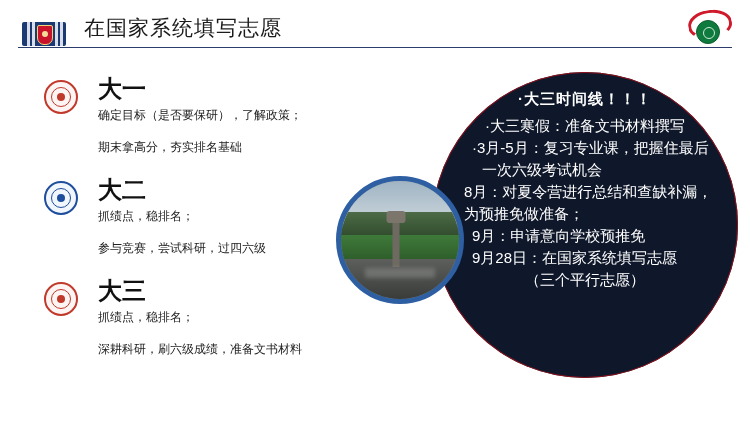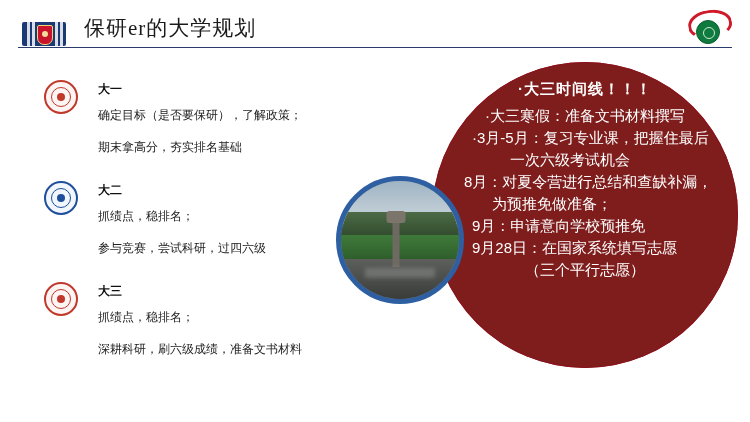--- a/index.html
+++ b/index.html
@@ -149,45 +149,45 @@
     content: "";
     position: absolute;
     left: 11px; top: 11px;
     width: 8px; height: 8px;
     border-radius: 50%;
     background: #c0392b;
   }
   .stage-seal.blue:after { background: #1f4e9c; }
 
   .stage-title {
-    font-size: 12px;
+    font-size: 24px;
     color: #111;
     font-weight: bold;
     line-height: 22px;
     margin-top: 0;
     font-family: "Liberation Serif", serif;
   }
   .stage-line {
     font-size: 12px;
     color: #222;
     line-height: 24px;
     margin-top: 3px;
     font-family: "Liberation Sans", sans-serif;
   }
   .stage-line + .stage-line { margin-top: 8px; }
 
   
   .red-circle {
     position: absolute;
     left: 432px;
-    top: 62px;
+    top: 72px;
     width: 306px;
     height: 306px;
     border-radius: 50%;
-    background: #7f1d1d;
+    background: #0f172a;
     color: #ffffff;
     box-shadow: 0 0 0 1px #8d111c inset;
   }
   .red-circle-inner {
     position: absolute;
     left: 0;
     top: 18px;
     width: 306px;
     text-align: center;
   }
@@ -203,21 +203,20 @@
     padding: 0 16px 0 48px;
     text-align: left;
   }
   .rc-item.centered {
     text-align: center;
     padding: 0 14px;
   }
   .rc-item .sub {
     display: block;
     padding-left: 10px;
-    margin-left: 28px;
   }
 
   
   .photo-bubble {
     position: absolute;
     left: 336px;
     top: 176px;
     width: 128px;
     height: 128px;
     border-radius: 50%;
@@ -286,21 +285,21 @@
 <div class="header">
   <div class="header-emblem">
     <div class="band">
       <div class="stripe" style="left:5px"></div>
       <div class="stripe" style="left:10px"></div>
       <div class="stripe" style="left:33px"></div>
       <div class="stripe" style="left:38px"></div>
       <div class="crest"></div>
     </div>
   </div>
-  <div class="header-title">保研er的大学规划</div>
+  <div class="header-title">在国家系统填写志愿</div>
   <div class="header-rule"></div>
   <div class="logo-badge">
     <div class="swoosh"></div>
     <div class="seal"></div>
   </div>
 </div>
 
 <div class="stages">
 
   <div class="stage">

